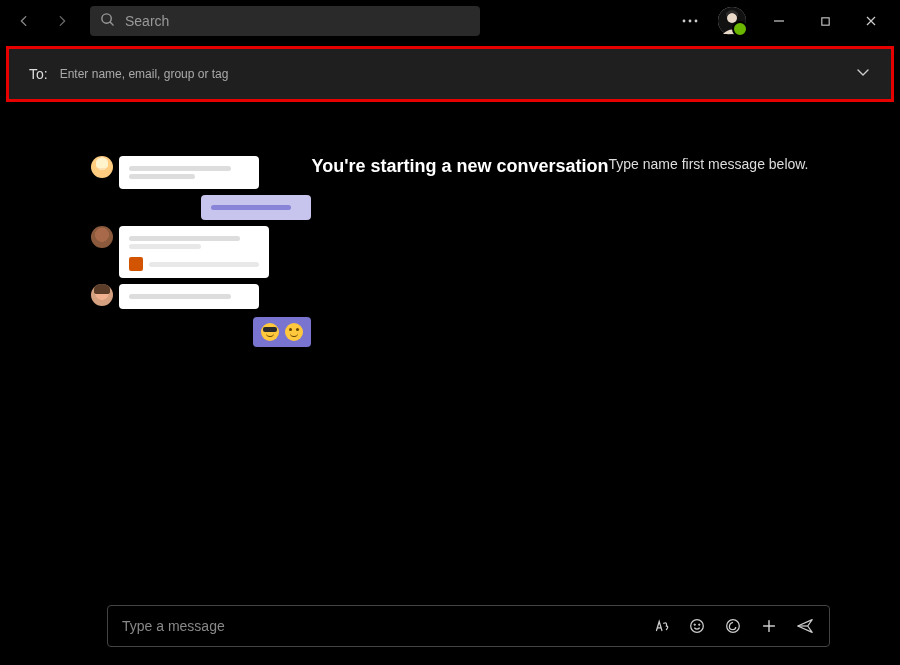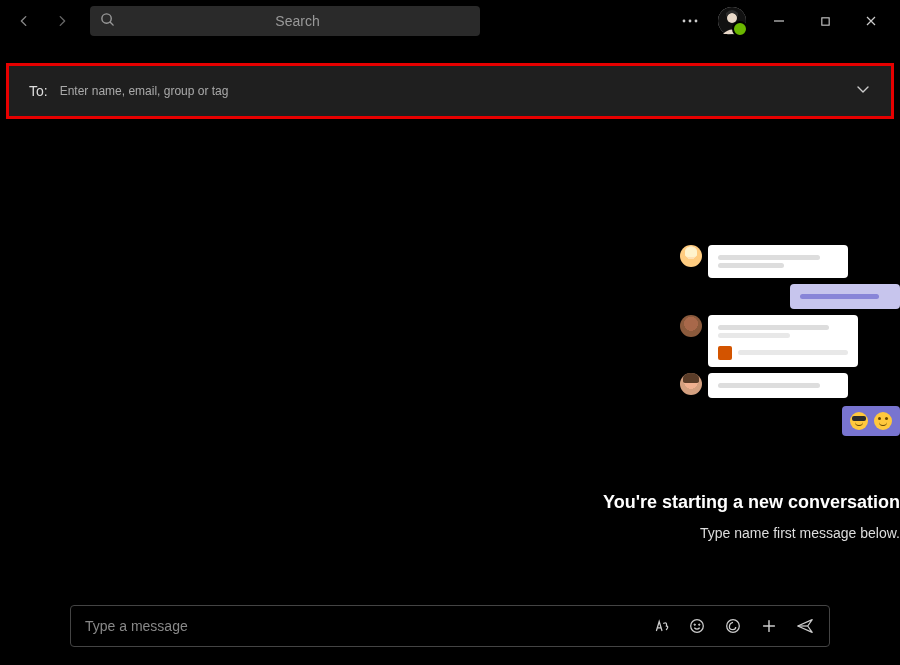--- a/index.html
+++ b/index.html
@@ -42,21 +42,20 @@
       gap: 10px;
       margin-left: 6px;
     }
     .search-box input {
       background: transparent;
       border: none;
       outline: none;
       color: #ccc;
       font-size: 14px;
       flex: 1;
-      text-align: center;
     }
     .search-box input::placeholder {
       color: #999;
     }
     .titlebar-spacer {
       flex: 1;
     }
     .titlebar-right {
       display: flex;
       align-items: center;
@@ -95,21 +94,21 @@
     }
     .win-btn {
       width: 42px;
       height: 32px;
       display: flex;
       align-items: center;
       justify-content: center;
       color: #ccc;
     }
     .to-bar {
-      margin: 21px 6px;
+      margin: 4px 6px;
       border: 3px solid #e60000;
       background: #1f1f1f;
       height: 56px;
       display: flex;
       align-items: center;
       padding: 0 20px;
     }
     .to-label {
       color: #ddd;
       font-size: 14px;
@@ -122,22 +121,22 @@
       outline: none;
       color: #ccc;
       font-size: 12px;
     }
     .to-input::placeholder {
       color: #aaa;
     }
     .main-area {
       flex: 1;
       display: flex;
-      flex-direction: column;
-      align-items: flex-end;
+      flex-direction: row;
+      align-items: flex-start;
       justify-content: center;
       padding-top: 50px;
     }
     .illustration {
       width: 220px;
       margin-bottom: 50px;
       position: relative;
     }
     .msg-row {
       display: flex;
@@ -242,20 +241,21 @@
       font-weight: 700;
       color: #fff;
       margin-bottom: 12px;
     }
     .subline {
       font-size: 14px;
       color: #ddd;
     }
     .compose-wrap {
       padding: 10px 70px 18px 70px;
+      margin-left: 37px;
     }
     .compose {
       border: 1px solid #444;
       border-radius: 4px;
       height: 42px;
       display: flex;
       align-items: center;
       padding: 0 8px 0 14px;
     }
     .compose input {

